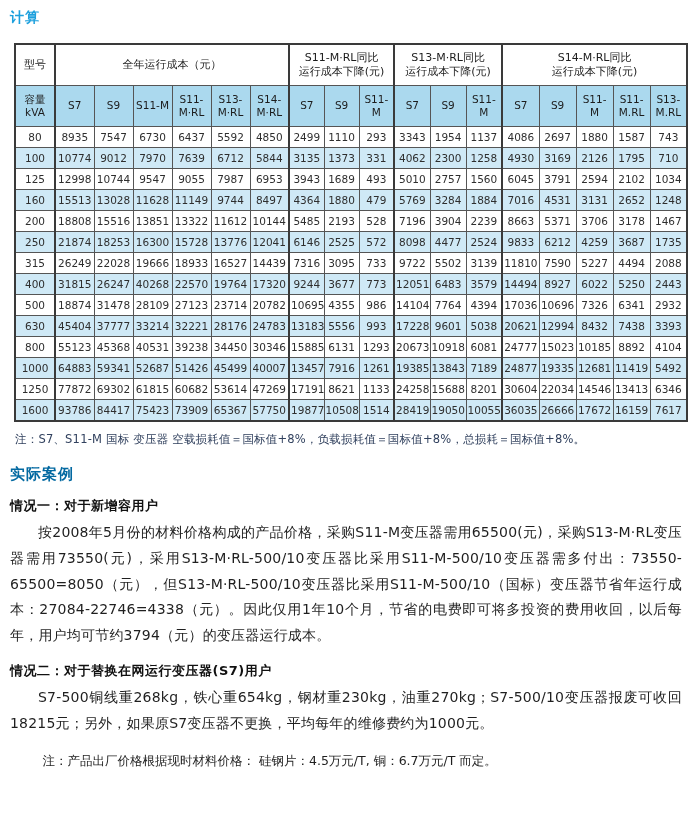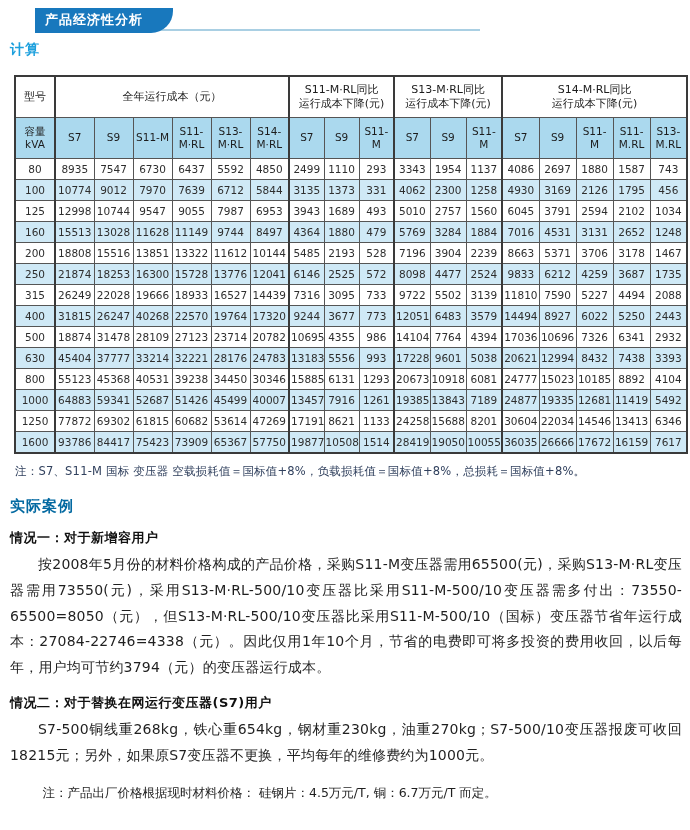--- a/index.html
+++ b/index.html
@@ -57,24 +57,20 @@
     text-align:justify;letter-spacing:0.2px;
   }
   .indent{text-indent:2em;}
   .footnote{margin:17px 0 0 10px;font-size:12.5px;color:#1f1f1f;text-indent:2.6em;}
 </style>
 </head>
 <body>
 
 <div class="page">
 
-  <div class="banner-wrap">
-    <div class="banner">产品经济性分析</div>
-    <div class="banner-line"></div>
-  </div>
 
   <div class="sec-heading">计算</div>
 
   <table class="costs">
     <colgroup>
         <col style="width: 40px;">
         <col style="width: 39px;">
         <col style="width: 39px;">
         <col style="width: 39px;">
         <col style="width: 39px;">
@@ -164,21 +160,21 @@
           <td class="gsep">3135</td>
           <td>1373</td>
           <td>331</td>
           <td class="gsep">4062</td>
           <td>2300</td>
           <td>1258</td>
           <td class="gsep">4930</td>
           <td>3169</td>
           <td>2126</td>
           <td>1795</td>
-          <td>456</td>
+          <td>710</td>
         </tr>
         <tr>
           <td>125</td>
           <td class="gsep">12998</td>
           <td>10744</td>
           <td>9547</td>
           <td>9055</td>
           <td>7987</td>
           <td>6953</td>
           <td class="gsep">3943</td>

